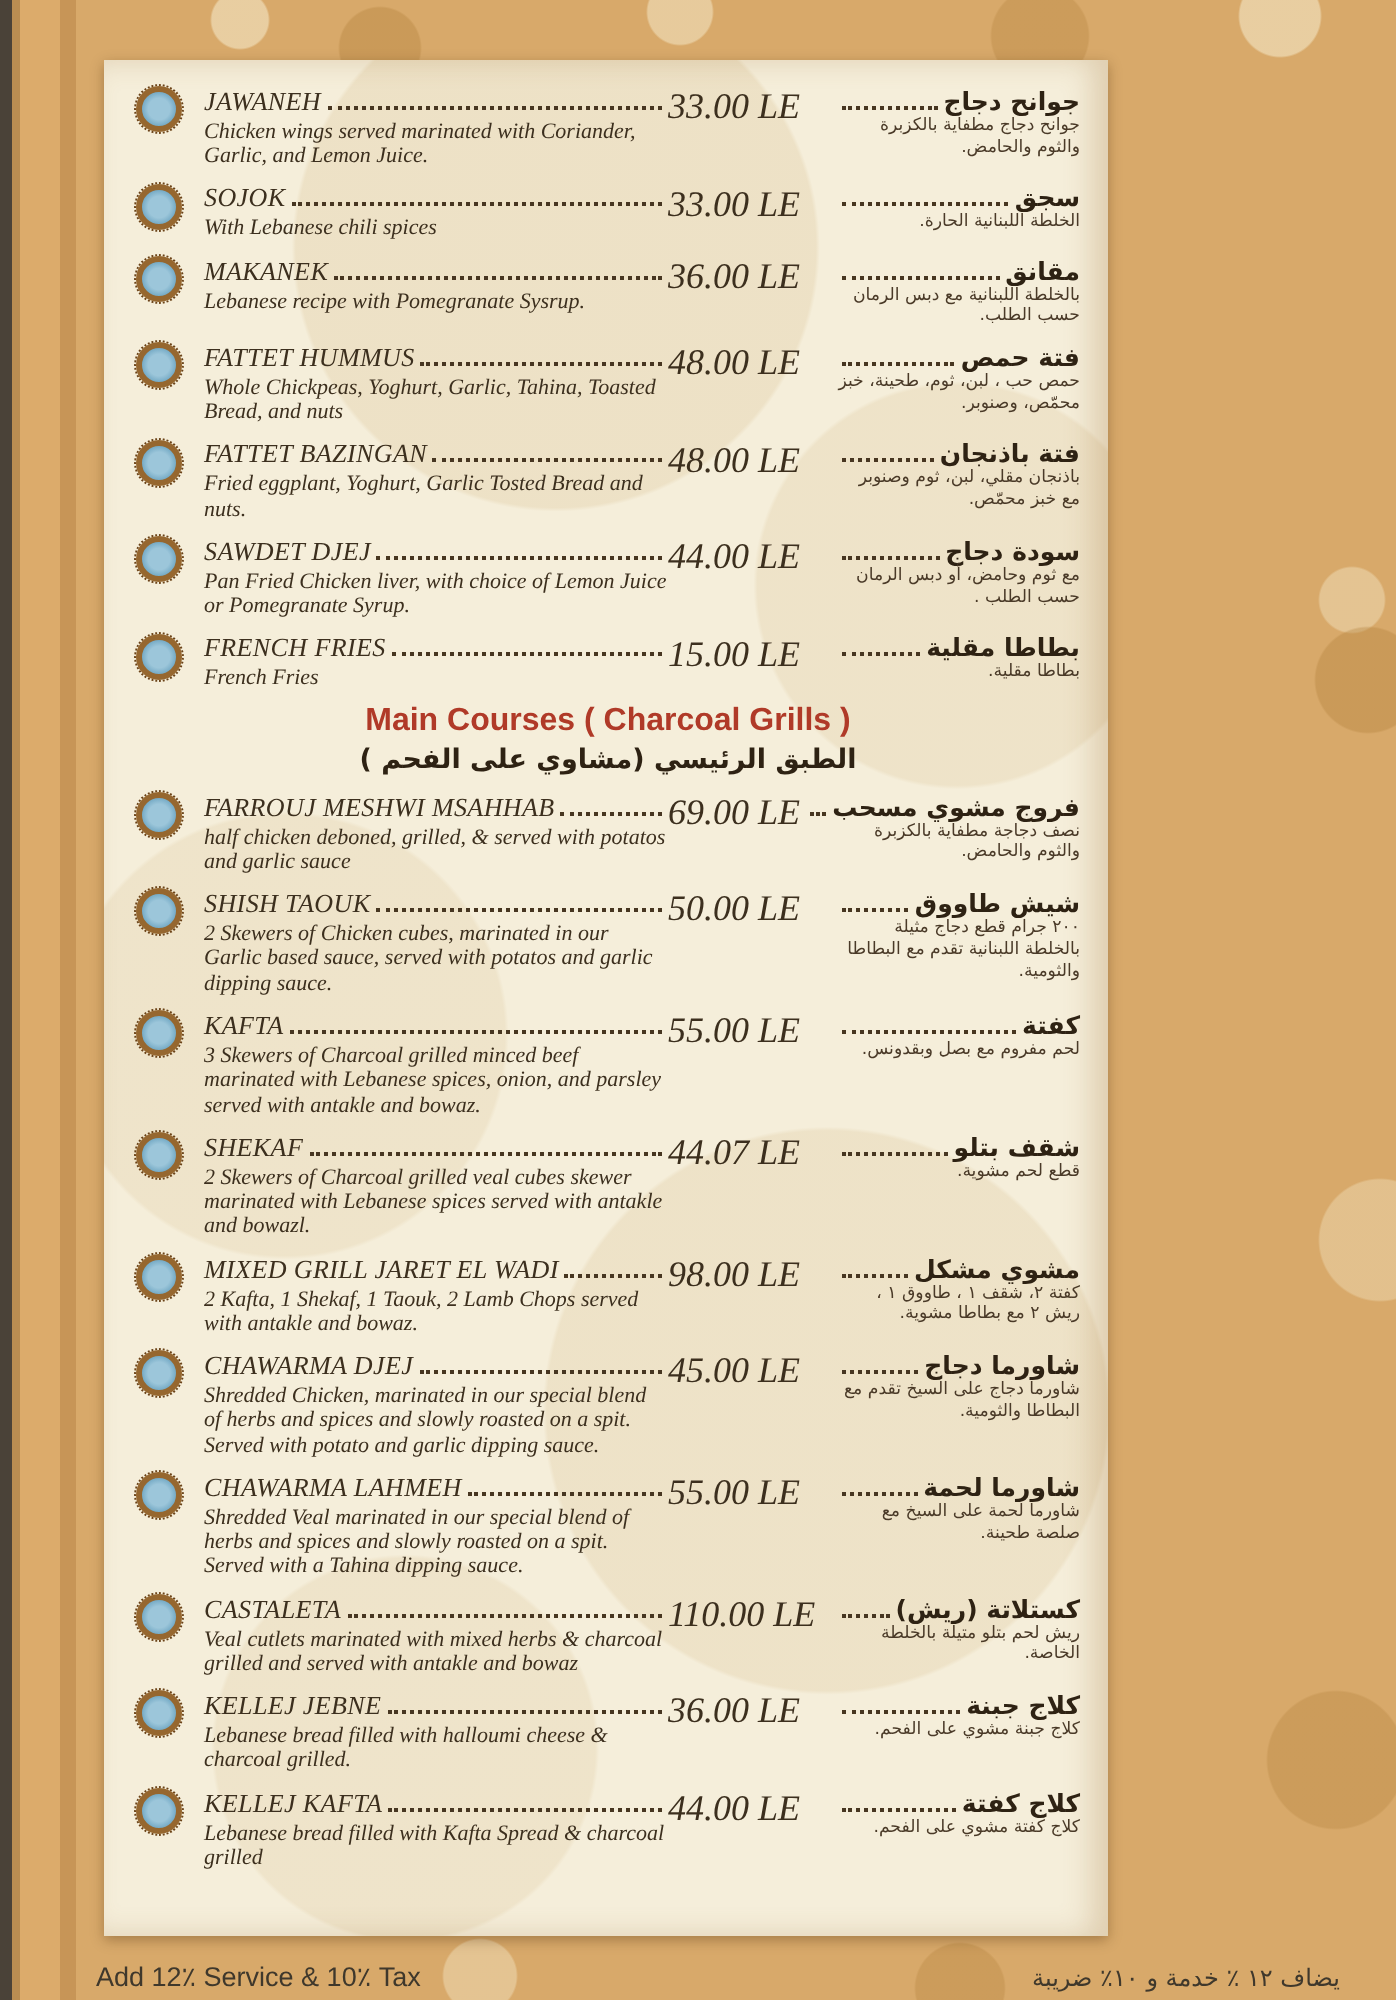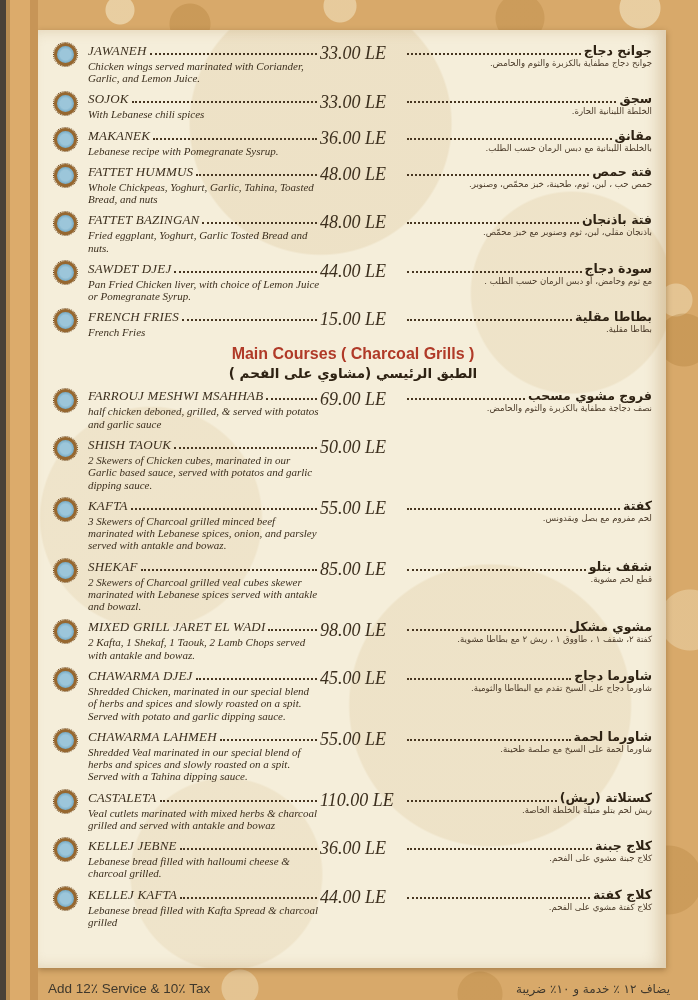--- a/index.html
+++ b/index.html
@@ -19,21 +19,21 @@
       radial-gradient(circle at 668px 880px, rgba(176,126,56,.3) 0 34px, transparent 35px),
       radial-gradient(circle at 240px 988px, rgba(246,236,206,.4) 0 18px, transparent 19px),
       radial-gradient(circle at 480px 994px, rgba(176,126,56,.3) 0 22px, transparent 23px);
   }
   .left-strip{
     position:absolute;left:0;top:0;width:38px;height:100%;
     background:linear-gradient(90deg,#4a4238 0 6px,#b98d52 6px 10px,#dcab6b 10px 30px,#c79557 30px 38px);
     z-index:2;
   }
   .page{
-    position:absolute;left:38px;top:30px;width:628px;height:938px;
+    position:absolute;left:52px;top:30px;width:502px;height:938px;
     background-color:#f5eeda;
     background-image:
       radial-gradient(circle at 45% 10%, rgba(197,160,95,.16) 0 130px, transparent 132px),
       radial-gradient(circle at 85% 28%, rgba(197,160,95,.14) 0 100px, transparent 102px),
       radial-gradient(circle at 18% 52%, rgba(197,160,95,.13) 0 110px, transparent 112px),
       radial-gradient(circle at 72% 72%, rgba(197,160,95,.15) 0 140px, transparent 142px),
       radial-gradient(circle at 30% 90%, rgba(197,160,95,.13) 0 95px, transparent 97px);
     box-shadow: inset -8px 0 14px rgba(160,110,50,.25), 0 2px 6px rgba(70,40,10,.35);
     z-index:1;
     box-sizing:border-box;
@@ -258,20 +258,27 @@
       <div class="seal"></div>
     </div>
     <div class="en-cell">
       <div class="name-line">
         <span class="item-name">SHISH TAOUK</span>
         <span class="leader"></span>
       </div>
       <div class="item-desc">2 Skewers of Chicken cubes, marinated in our Garlic based sauce, served with potatos and  garlic dipping sauce.</div>
     </div>
     <div class="price-cell">50.00 LE</div>
+    <div class="ar-cell">
+      <div class="ar-line">
+        <span class="item-name-ar">شيش طاووق</span>
+        <span class="leader"></span>
+      </div>
+      <div class="item-desc-ar">٢٠٠ جرام قطع دجاج مثيلة بالخلطة اللبنانية تقدم مع البطاطا والثومية.</div>
+    </div>
   </div>
 
   <div class="menu-item">
     <div class="icon-cell">
       <div class="seal"></div>
     </div>
     <div class="en-cell">
       <div class="name-line">
         <span class="item-name">KAFTA</span>
         <span class="leader"></span>
@@ -292,21 +299,21 @@
     <div class="icon-cell">
       <div class="seal"></div>
     </div>
     <div class="en-cell">
       <div class="name-line">
         <span class="item-name">SHEKAF</span>
         <span class="leader"></span>
       </div>
       <div class="item-desc">2 Skewers of Charcoal grilled veal cubes skewer marinated with Lebanese spices  served with antakle and bowazl.</div>
     </div>
-    <div class="price-cell">85.00 LE</div>
+    <div class="price-cell">44.07 LE</div>
     <div class="ar-cell">
       <div class="ar-line">
         <span class="item-name-ar">شقف بتلو</span>
         <span class="leader"></span>
       </div>
       <div class="item-desc-ar">قطع لحم مشوية.</div>
     </div>
   </div>
 
   <div class="menu-item">

